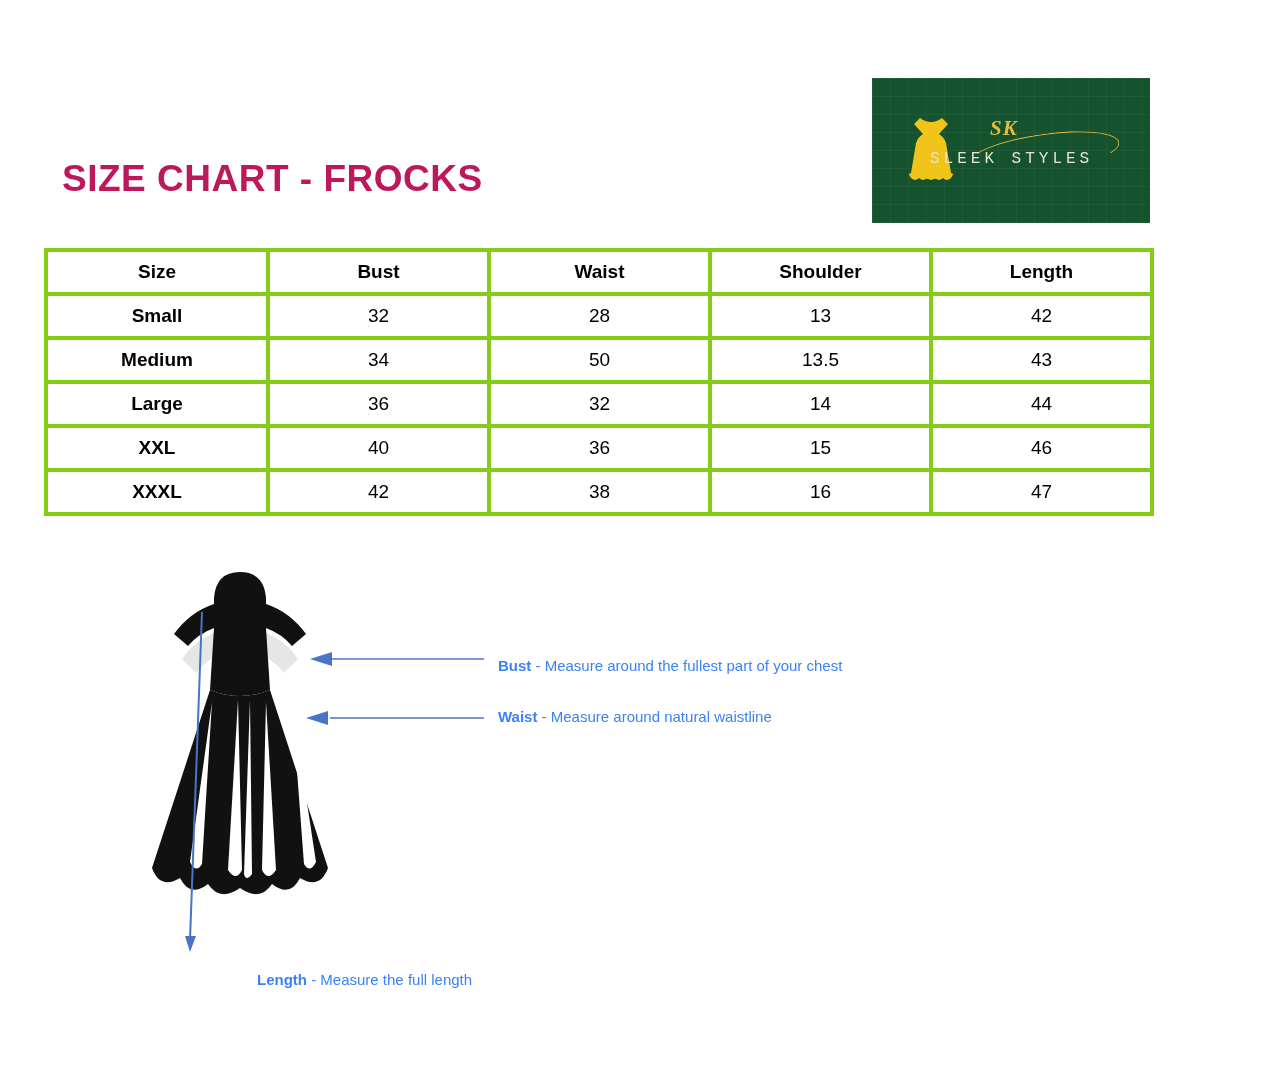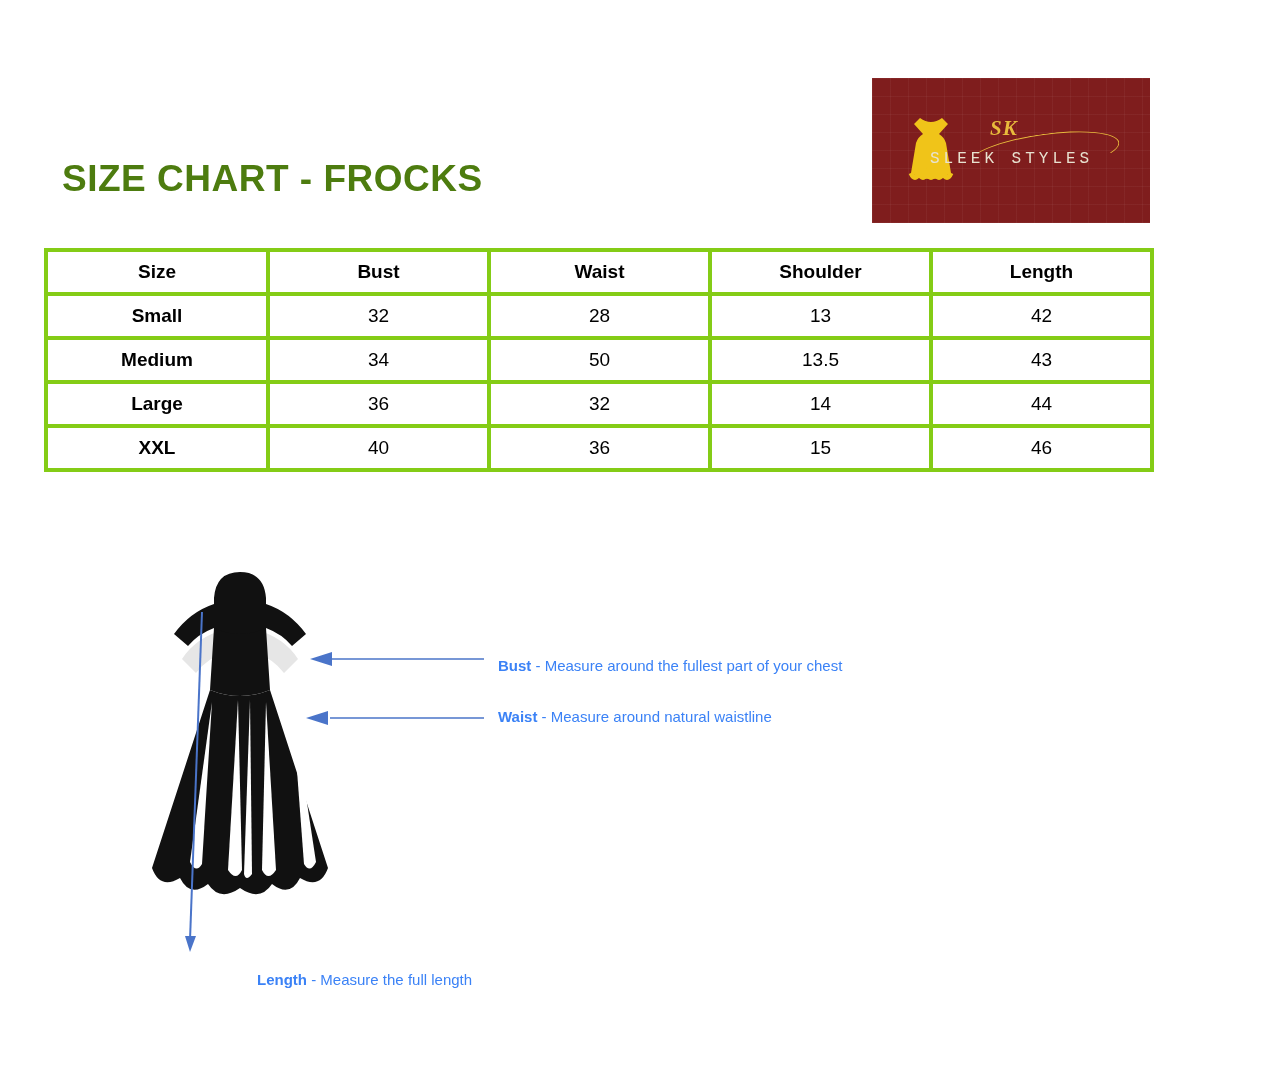--- a/index.html
+++ b/index.html
@@ -16,21 +16,21 @@
     overflow: hidden;
   }
 
   
   .logo-box {
     position: absolute;
     left: 872px;
     top: 78px;
     width: 278px;
     height: 145px;
-    background: #7f1d1d;
+    background: #14532d;
     overflow: hidden;
   }
   .logo-grid {
     position: absolute;
     inset: 0;
     background-image:
       repeating-linear-gradient(0deg, rgba(255,255,255,0.045) 0 1px, transparent 1px 18px),
       repeating-linear-gradient(90deg, rgba(255,255,255,0.045) 0 1px, transparent 1px 18px);
   }
   .logo-dress {
@@ -75,21 +75,21 @@
   }
 
   
   .page-title {
     position: absolute;
     left: 62px;
     top: 158px;
     font-size: 37px;
     font-weight: bold;
     letter-spacing: 0.5px;
-    color: #4d7c0f;
+    color: #be185d;
   }
 
   
   .size-table {
     position: absolute;
     left: 44px;
     top: 248px;
     width: 1108px;
     border-collapse: collapse;
     table-layout: fixed;
@@ -192,20 +192,27 @@
       <td>14</td>
       <td>44</td>
     </tr>
     <tr>
       <td>XXL</td>
       <td>40</td>
       <td>36</td>
       <td>15</td>
       <td>46</td>
     </tr>
+    <tr>
+      <td>XXXL</td>
+      <td>42</td>
+      <td>38</td>
+      <td>16</td>
+      <td>47</td>
+    </tr>
   </tbody>
 </table>
 
 <svg class="illus" viewBox="0 0 360 420">
 
   <path d="M128 55 q0 -28 22 -28 q22 0 22 28 q0 16 -8 24 q30 8 44 30 l-14 14 q-12 -16 -34 -22 l0 0 q-10 8 -20 0 q-22 6 -34 22 l-14 -14 q14 -22 44 -30 q-8 -8 -8 -24 z" fill="#e6e6e6"></path>
 
   <path d="M150 22 q24 0 26 26 l0 6 q24 8 40 30 l-14 12 q-10 -12 -26 -18 l0 26 q-26 10 -52 0 l0 -26 q-16 6 -26 18 l-14 -12 q16 -22 40 -30 l0 -6 q2 -26 26 -26 z" fill="#111111"></path>
 
   <path d="M124 78 q26 12 52 0 l4 62 q-30 12 -60 0 z" fill="#111111"></path>

